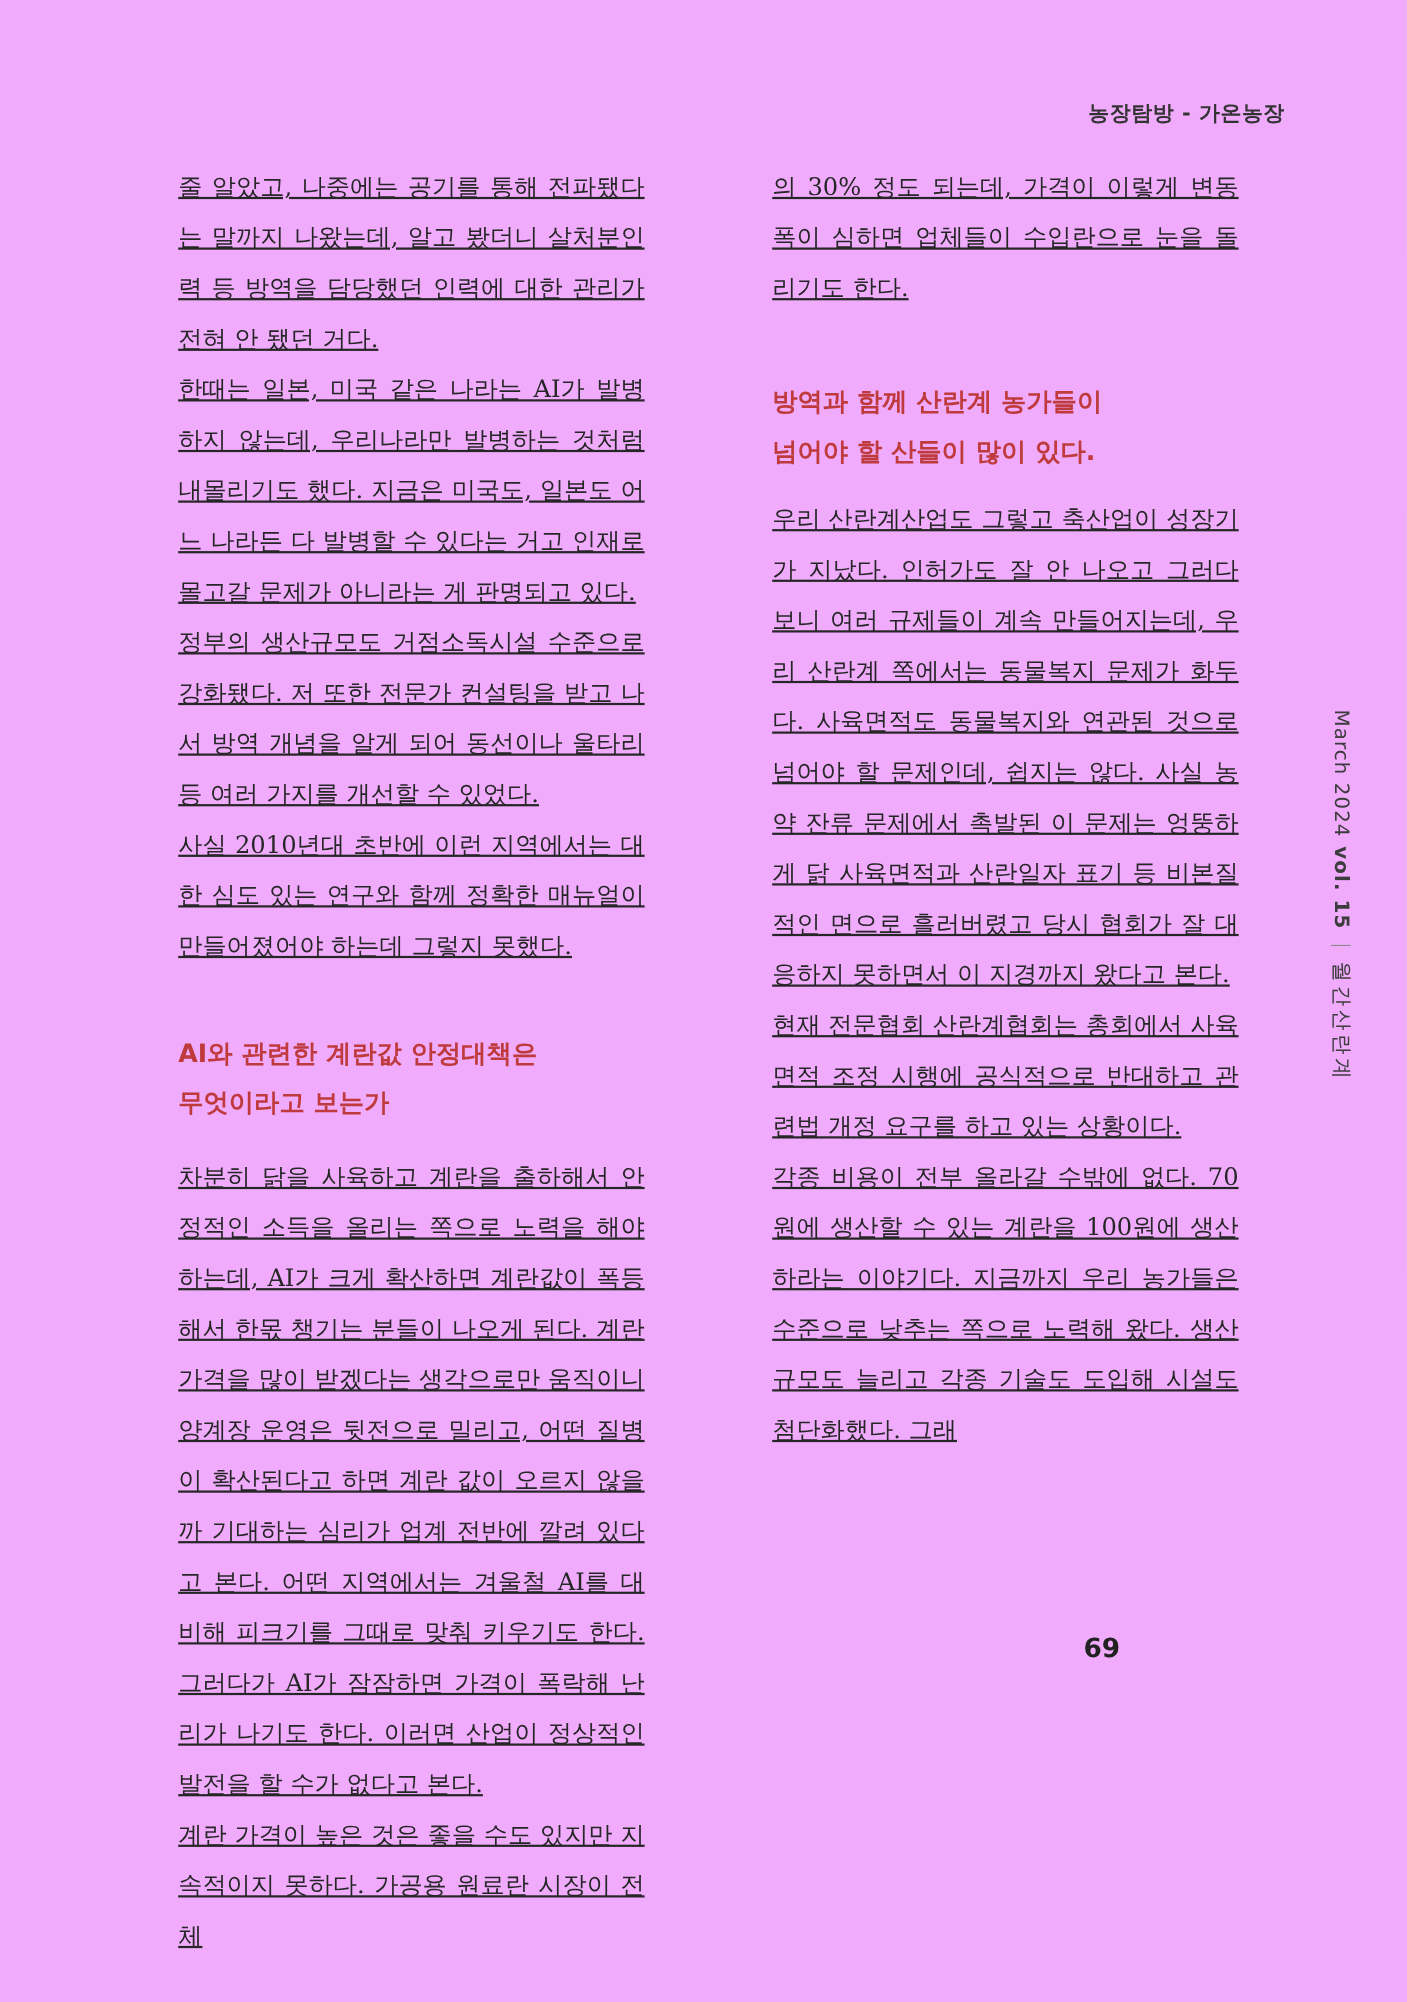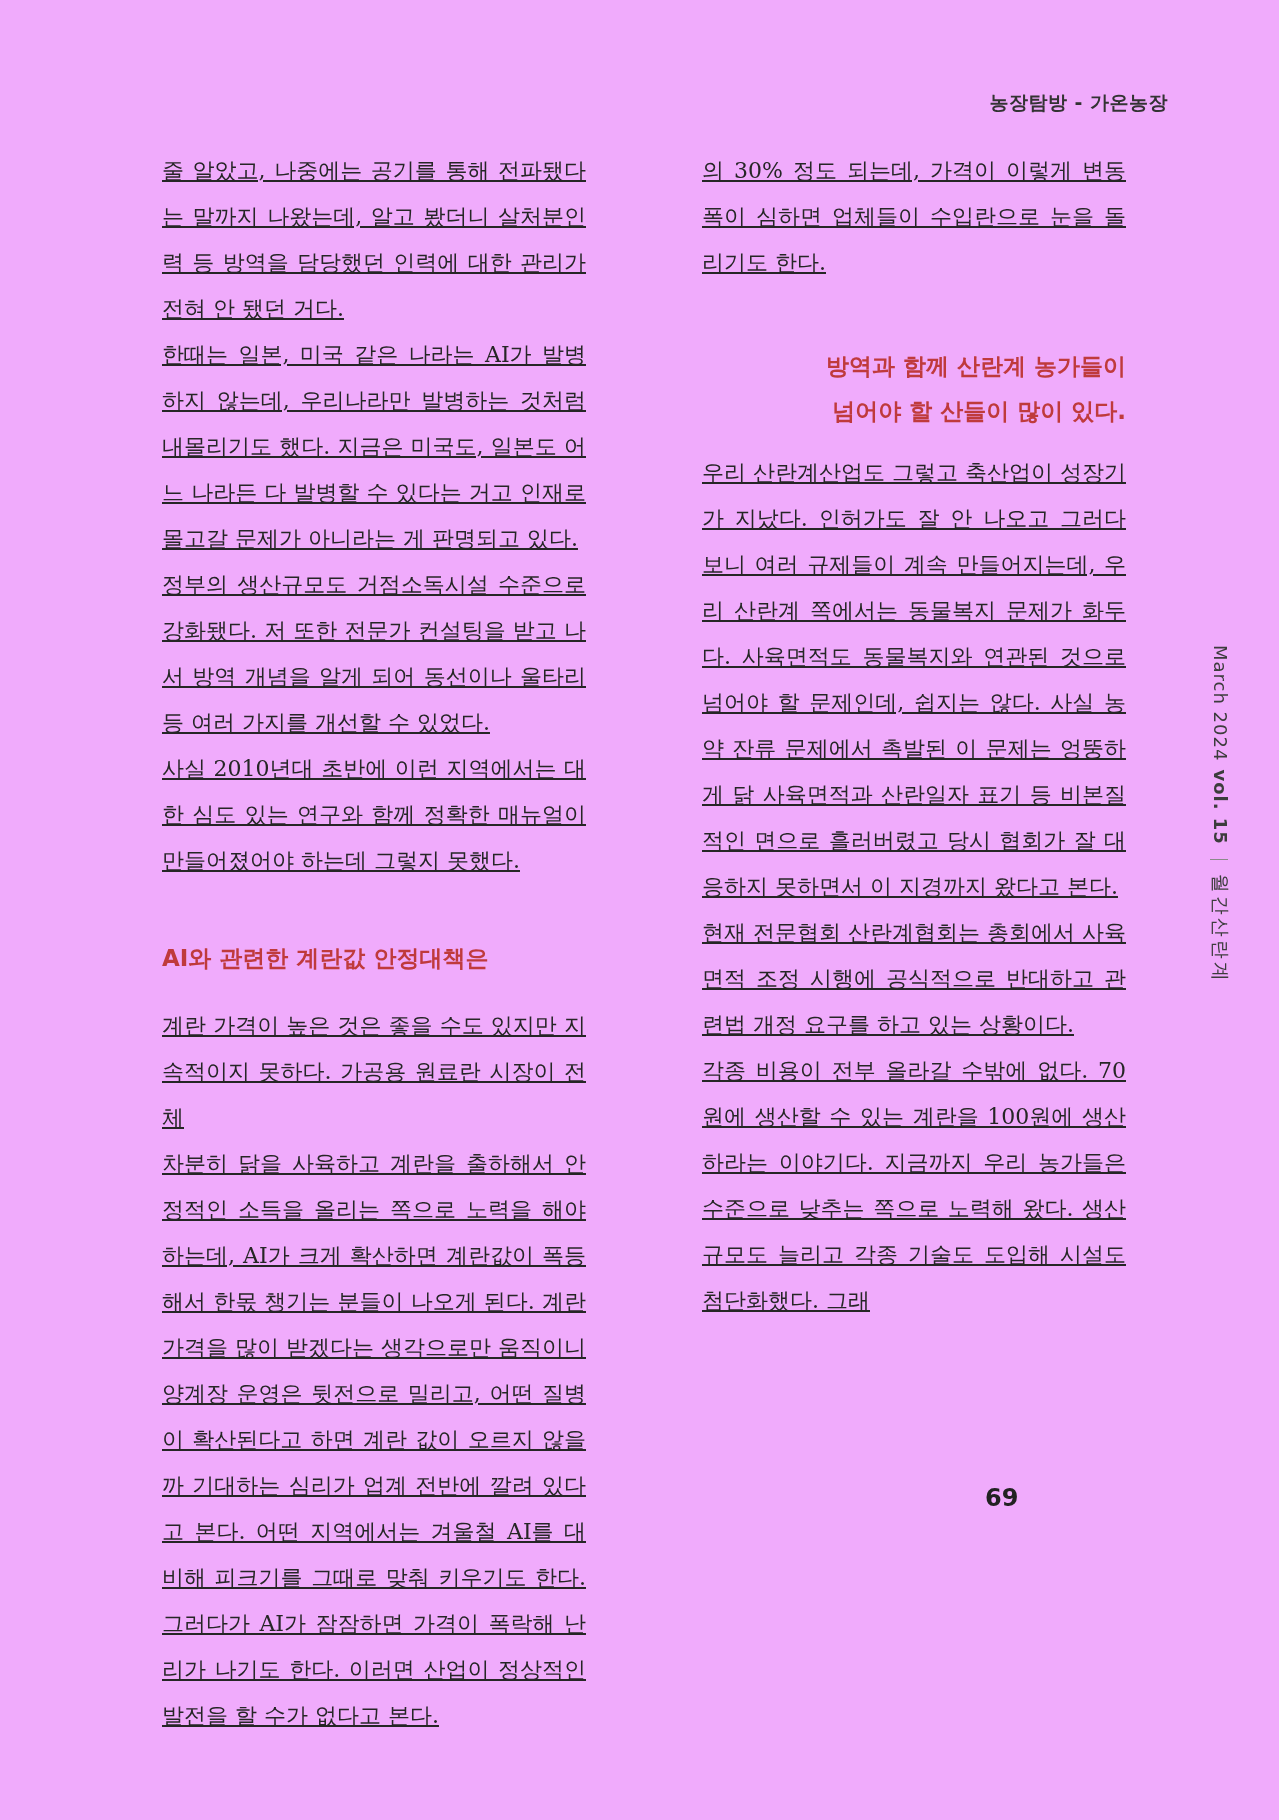--- a/index.html
+++ b/index.html
@@ -28,21 +28,21 @@
   .col-right { left:702px; }
   .col p { margin:0; padding:0;text-decoration:underline; }
   .section-heading {
     font-family:"DejaVu Sans","Liberation Sans",sans-serif;
     font-weight:bold;
     color:#bf3a3c;
     font-size:23px; line-height:45px;
     text-align:left;
     margin:52px 0 22px 0;
   }
-  .col-right .section-heading { margin-top:58px; margin-bottom:16px;text-align:right; }
+  .col-right .section-heading { margin-top:58px; margin-bottom:16px; }
   .gap-before { margin-top:50px !important; }
   .sidebar {
     position:absolute; left:1233px; top:645px;
     transform:rotate(90deg); transform-origin:0 0;
     white-space:nowrap;
     font-family:"DejaVu Sans","Liberation Sans",sans-serif;
     font-size:18px; color:#3c3c3c;
   }
   .sidebar .issue-date { letter-spacing:1px; }
   .sidebar .issue-vol  { font-weight:bold; margin-left:8px; letter-spacing:1px; }
@@ -64,23 +64,24 @@
 
   <div class="page-header">농장탐방 - 가온농장</div>
 
   <div class="col col-left">
     <p>줄 알았고, 나중에는 공기를 통해 전파됐다는 말까지 나왔는데, 알고 봤더니 살처분인력 등 방역을 담당했던 인력에 대한 관리가 전혀 안 됐던 거다.</p>
     <p>한때는 일본, 미국 같은 나라는 AI가 발병하지 않는데, 우리나라만 발병하는 것처럼 내몰리기도 했다. 지금은 미국도, 일본도 어느 나라든 다 발병할 수 있다는 거고 인재로 몰고갈 문제가 아니라는 게 판명되고 있다.</p>
     <p>정부의 생산규모도 거점소독시설 수준으로 강화됐다. 저 또한 전문가 컨설팅을 받고 나서 방역 개념을 알게 되어 동선이나 울타리 등 여러 가지를 개선할 수 있었다.</p>
     <p>사실 2010년대 초반에 이런 지역에서는 대한 심도 있는 연구와 함께 정확한 매뉴얼이 만들어졌어야 하는데 그렇지 못했다.</p>
     <div class="section-heading">
       <div>AI와 관련한 계란값 안정대책은</div>
+      <div>무엇이라고 보는가</div>
     </div>
+    <p>차분히 닭을 사육하고 계란을 출하해서 안정적인 소득을 올리는 쪽으로 노력을 해야 하는데, AI가 크게 확산하면 계란값이 폭등해서 한몫 챙기는 분들이 나오게 된다. 계란 가격을 많이 받겠다는 생각으로만 움직이니 양계장 운영은 뒷전으로 밀리고, 어떤 질병이 확산된다고 하면 계란 값이 오르지 않을까 기대하는 심리가 업계 전반에 깔려 있다고 본다. 어떤 지역에서는 겨울철 AI를 대비해 피크기를 그때로 맞춰 키우기도 한다. 그러다가 AI가 잠잠하면 가격이 폭락해 난리가 나기도 한다. 이러면 산업이 정상적인 발전을 할 수가 없다고 본다.</p>
     <p>계란 가격이 높은 것은 좋을 수도 있지만 지속적이지 못하다. 가공용 원료란 시장이 전체</p>
-    <p>차분히 닭을 사육하고 계란을 출하해서 안정적인 소득을 올리는 쪽으로 노력을 해야 하는데, AI가 크게 확산하면 계란값이 폭등해서 한몫 챙기는 분들이 나오게 된다. 계란 가격을 많이 받겠다는 생각으로만 움직이니 양계장 운영은 뒷전으로 밀리고, 어떤 질병이 확산된다고 하면 계란 값이 오르지 않을까 기대하는 심리가 업계 전반에 깔려 있다고 본다. 어떤 지역에서는 겨울철 AI를 대비해 피크기를 그때로 맞춰 키우기도 한다. 그러다가 AI가 잠잠하면 가격이 폭락해 난리가 나기도 한다. 이러면 산업이 정상적인 발전을 할 수가 없다고 본다.</p>
   </div>
 
   <div class="col col-right">
     <p>의 30% 정도 되는데, 가격이 이렇게 변동폭이 심하면 업체들이 수입란으로 눈을 돌리기도 한다.</p>
     <div class="section-heading">
       <div>방역과 함께 산란계 농가들이</div>
       <div>넘어야 할 산들이 많이 있다.</div>
     </div>
     <p>우리 산란계산업도 그렇고 축산업이 성장기가 지났다. 인허가도 잘 안 나오고 그러다 보니 여러 규제들이 계속 만들어지는데, 우리 산란계 쪽에서는 동물복지 문제가 화두다. 사육면적도 동물복지와 연관된 것으로 넘어야 할 문제인데, 쉽지는 않다. 사실 농약 잔류 문제에서 촉발된 이 문제는 엉뚱하게 닭 사육면적과 산란일자 표기 등 비본질적인 면으로 흘러버렸고 당시 협회가 잘 대응하지 못하면서 이 지경까지 왔다고 본다.</p>
     <p>현재 전문협회 산란계협회는 총회에서 사육면적 조정 시행에 공식적으로 반대하고 관련법 개정 요구를 하고 있는 상황이다.</p>

